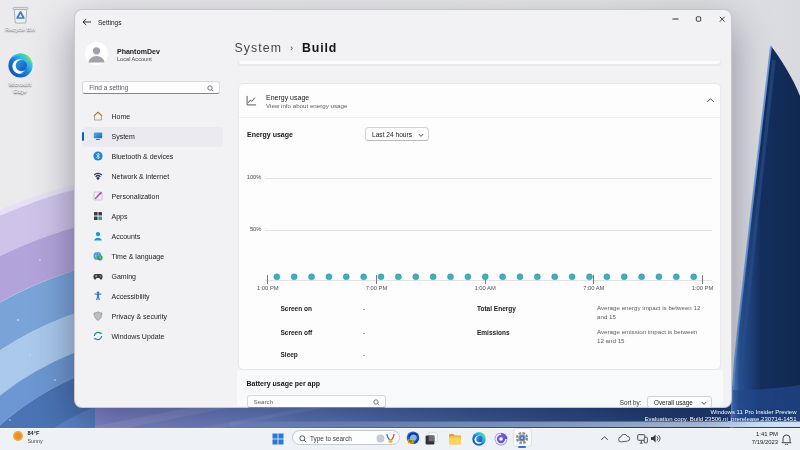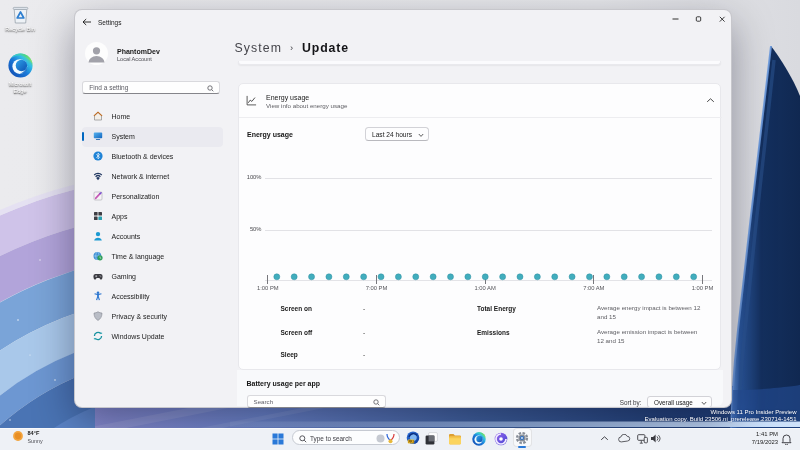--- a/index.html
+++ b/index.html
@@ -247,21 +247,21 @@
           </g>
           <path d="M7.2,1.2 L7.9,3.2 L9.5,1.9 Z" fill="#1a9bab"></path>
           <path d="M2.8,8.8 L2.1,6.8 L0.5,8.1 Z" fill="#1a9bab"></path>
         </svg>
         <span class="tx">Windows Update</span>
       </div>
   </div>
 
   <div class="abs" style="left:159.9px;top:30.9px;font-size:12.3px;letter-spacing:1.1px;color:#45454b">System</div>
   <div class="abs" style="left:215.5px;top:31.8px;font-size:9.5px;color:#3f3f45">›</div>
-  <div class="abs" style="left:227.5px;top:30.9px;font-size:12.3px;letter-spacing:0.9px;font-weight:bold;color:#141417">Update</div>
+  <div class="abs" style="left:227.5px;top:30.9px;font-size:12.3px;letter-spacing:0.9px;font-weight:bold;color:#141417">Build</div>
   <div class="abs" style="left:163px;top:50.8px;width:483.5px;height:4.5px;background:#fbfbfd;border:0.5px solid #e9e9ed;border-top:none;border-radius:0 0 3px 3px;box-shadow:0 1px 1.5px rgba(0,0,0,0.05)"></div>
 
   <div id="card">
     <svg class="abs" style="left:7.5px;top:11px" width="11" height="11" viewBox="0 0 12 12">
       <path d="M1.2,1 V10.8 H11" stroke="#3a3a3a" stroke-width="0.9" fill="none"></path>
       <path d="M2.5,8.5 L4.6,5.6 L6.4,7 L9.8,2.8" stroke="#3a3a3a" stroke-width="0.95" fill="none"></path>
     </svg>
     <div class="abs" style="left:27.5px;top:10px;font-size:7px;color:#1a1a1a">Energy usage</div>
     <div class="abs" style="left:27.5px;top:18.7px;font-size:6.2px;color:#5d5d62">View info about energy usage</div>
     <svg class="abs" style="left:467px;top:13.5px" width="9" height="7" viewBox="0 0 9 7">

